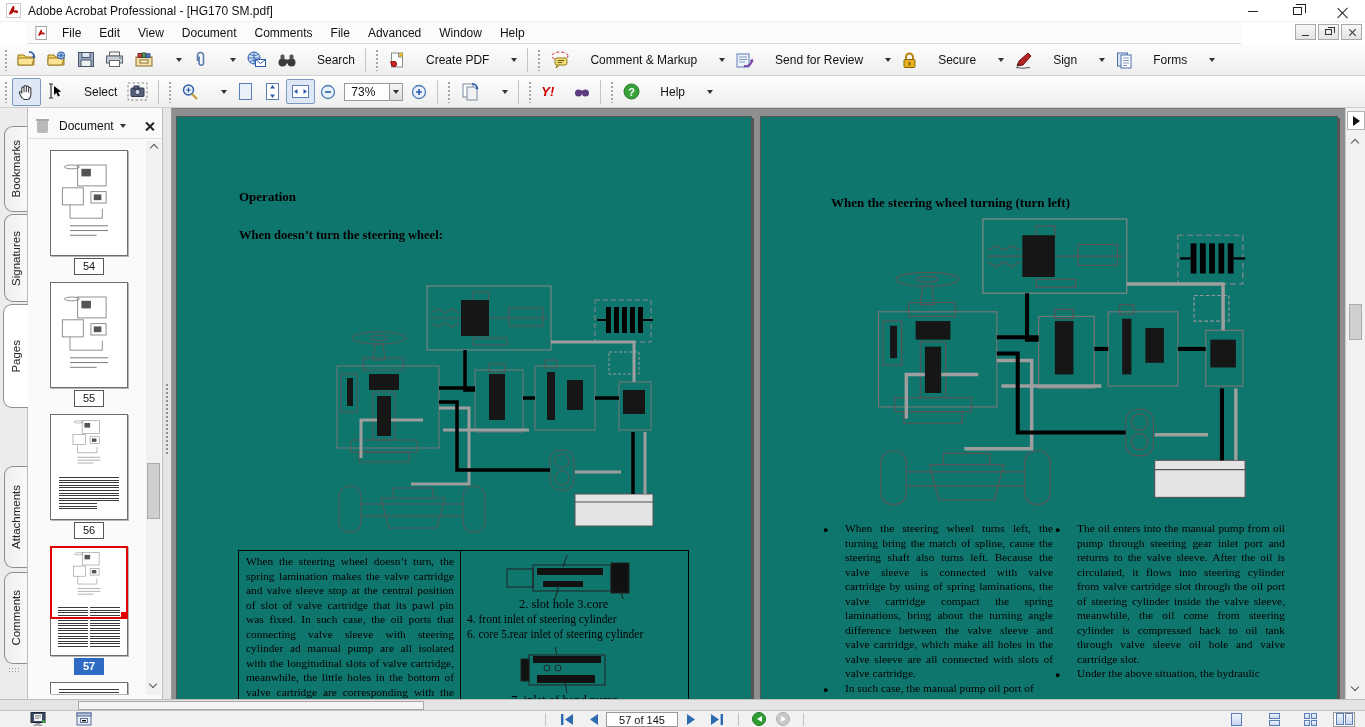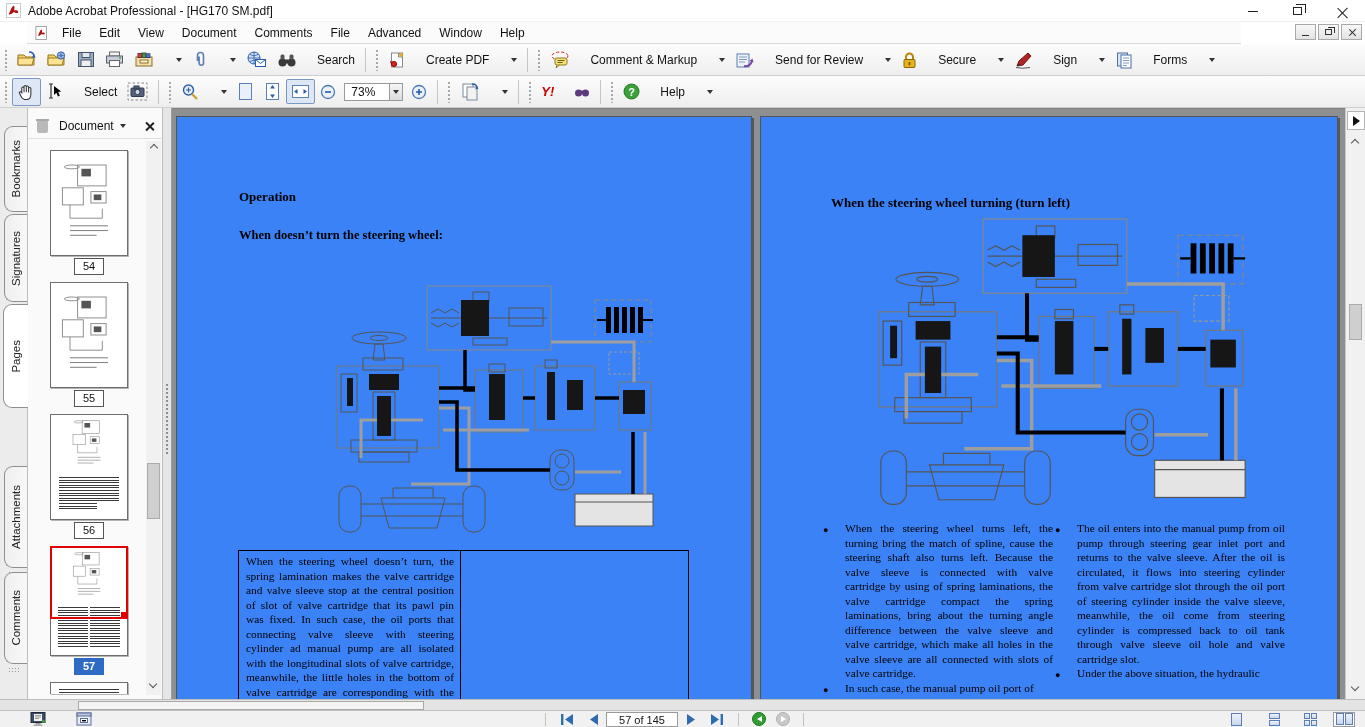--- a/index.html
+++ b/index.html
@@ -72,21 +72,21 @@
   .pscroll{position:absolute;right:1px;top:33px;width:15px;bottom:4px;background:#f1f1f1;}
   .chev{display:block;width:6px;height:6px;border-left:1.6px solid #555;border-top:1.6px solid #555;margin:4px auto;}
   .chev.up{transform:rotate(45deg);} .chev.down{transform:rotate(-135deg);margin-top:2px;}
   .sthumb{position:absolute;left:1px;width:13px;background:#cfcfcf;border:1px solid #ababab;}
 
   .splitter{position:absolute;left:163px;top:108px;width:9px;height:591px;background:#e6e6e6;border-right:1px solid #9c9c9c;}
   .splitgrip{position:absolute;left:2px;top:275px;width:5px;height:72px;background-image:radial-gradient(circle,#8f8f8f 0.9px,transparent 1.1px);background-size:4px 4px;}
 
   
   .docview{position:absolute;left:172px;top:108px;width:1173px;height:591px;background:#8e8f91;overflow:hidden;border-top:1px solid #7d7d7d;}
-  .page{position:absolute;top:7px;height:584px;background:#3b82f6;border:1px solid #555;box-shadow:2px 2px 0 rgba(40,40,40,.55);overflow:hidden;}
+  .page{position:absolute;top:7px;height:584px;background:#0f766e;border:1px solid #555;box-shadow:2px 2px 0 rgba(40,40,40,.55);overflow:hidden;}
   .pageL{left:4px;width:576px;} .pageR{left:588px;width:578px;}
   .ser{font-family:"Liberation Serif","DejaVu Serif",serif;}
   .phead{position:absolute;font-weight:bold;font-size:13px;color:#000;}
   .ptext{font-size:11.4px;line-height:14.5px;text-align:justify;color:#000;}
   .figbox{position:absolute;border:1px solid #000;display:flex;}
   .figbox .txtcol{width:222px;border-right:1px solid #000;padding:3px 6px 0 7px;}
   .figbox .figcol{position:relative;flex:1;}
   .figlbl{position:absolute;font-size:11.5px;color:#000;white-space:nowrap;}
   .bullets{position:absolute;display:flex;flex-direction:column;}
   .bullet{display:flex;align-items:flex-start;}
@@ -605,20 +605,32 @@
   <div class="docview">
 
     <div class="page pageL ser">
       <div class="phead" style="left:62px;top:72px;">Operation</div>
       <div class="phead" style="left:62px;top:111px;font-size:12.5px;">When doesn’t turn the steering wheel:</div>
       <svg class="abs" style="left:146px;top:163px;" width="340" height="262">
           <use href="#schem"></use>
         </svg>
       <div class="figbox" style="left:61px;top:433px;width:451px;height:170px;">
         <div class="txtcol ptext">When the steering wheel doesn’t turn, the spring lamination makes the valve cartridge and valve sleeve stop at the central position of slot of valve cartridge that its pawl pin was fixed. In such case, the oil ports that connecting valve sleeve with steering cylinder ad manual pump are all isolated with the longitudinal slots of valve cartridge, meanwhile, the little holes in the bottom of valve cartridge are corresponding with the holes in the valve sleeve (totaling 24 holes</div>
+        <div class="figcol">
+          <svg class="abs" style="left:36px;top:4px;" width="160" height="46">
+              <use href="#cyl1"></use>
+            </svg>
+          <span class="figlbl" style="left:58px;top:46px;font-size:12.5px;">2. slot hole   3.core</span>
+          <span class="figlbl" style="left:6px;top:62px;">4. front inlet of steering cylinder</span>
+          <span class="figlbl" style="left:6px;top:77px;">6. core 5.rear inlet of steering cylinder</span>
+          <svg class="abs" style="left:46px;top:96px;" width="130" height="46">
+              <use href="#cyl2"></use>
+            </svg>
+          <span class="figlbl" style="left:50px;top:142px;font-size:12.5px;">7. inlet of hand pump</span>
+        </div>
       </div>
     </div>
 
     <div class="page pageR ser">
       <div class="phead" style="left:70px;top:78px;">When the steering wheel turning (turn left)</div>
       <svg class="abs" style="left:95px;top:95px;" width="407" height="304">
           <use href="#schem"></use>
         </svg>
       <div class="bullets ptext" style="left:60px;top:404px;width:232px;">
         <div class="bullet">

